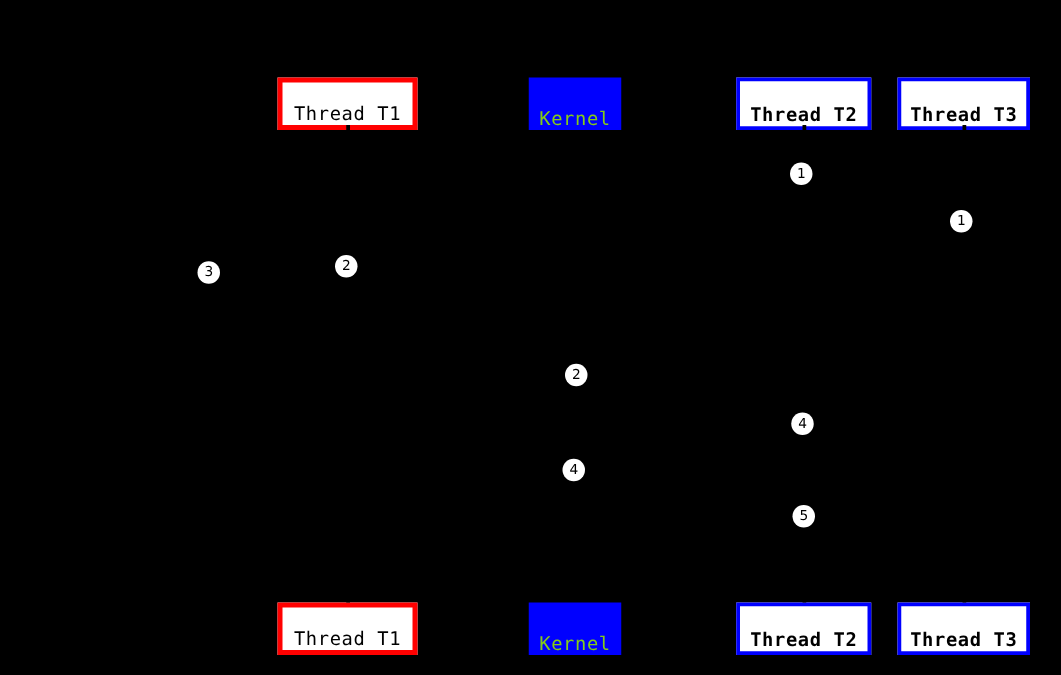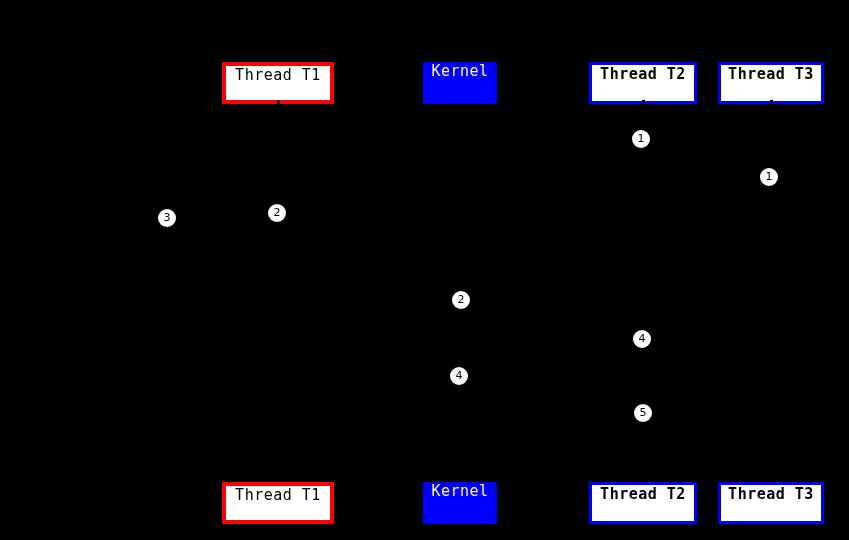--- a/index.html
+++ b/index.html
@@ -31,38 +31,38 @@
     height: 1px;
     background: #000000;
   }
 
   
   .participant {
     position: absolute;
     background: #ffffff;
     box-sizing: border-box;
     display: flex;
-    align-items: flex-start;
+    align-items: flex-end;
     justify-content: center;
     color: #000000;
     font-size: 15px;
     letter-spacing: 0.5px;
     font-family: "DejaVu Sans Mono", "Liberation Mono", monospace;
   }
   .participant.red-box {
     border: 4px solid #ff0000;
   }
   .participant.blue-box {
     border: 3px solid #0000ff;
     font-weight: bold;
   }
   .participant.kernel-box {
     background: #0000ff;
     border: none;
-    color: #fef9c3;
+    color: #84cc16;
   }
 
   
   .notch {
     position: absolute;
     width: 3px;
     height: 4px;
     background: #000000;
   }
 

